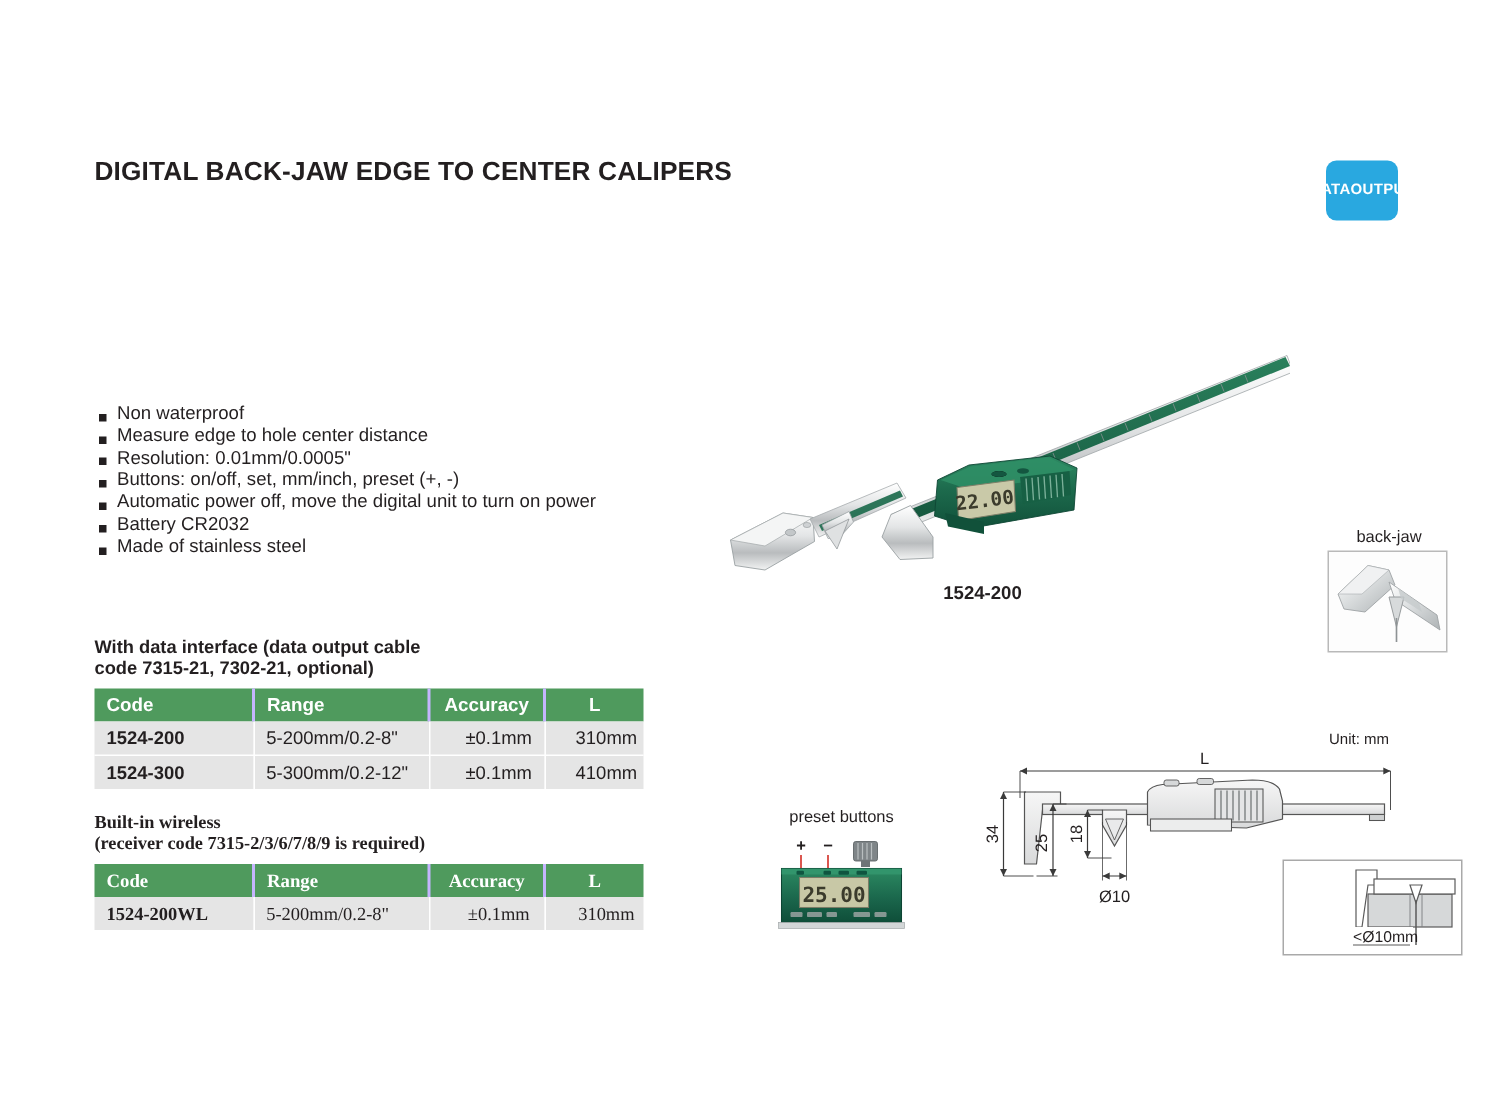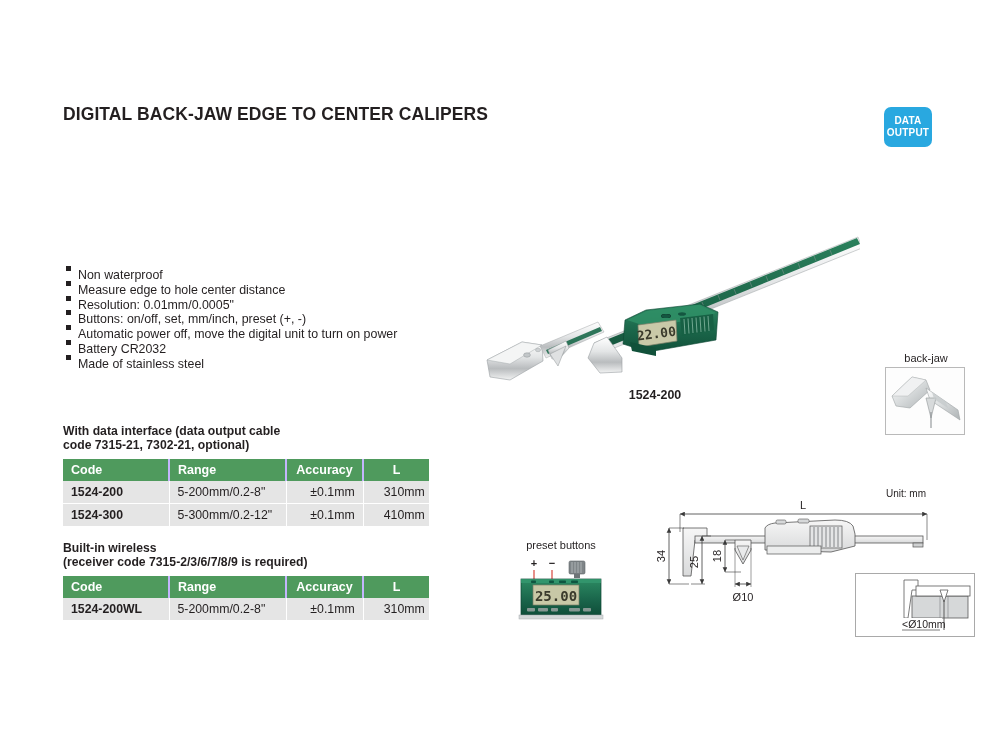--- a/index.html
+++ b/index.html
@@ -32,55 +32,54 @@
     left: 884px;
     top: 107px;
     width: 48px;
     height: 40px;
     background: #29a8e0;
     border-radius: 7px;
     color: #ffffff;
     font-size: 10px;
     font-weight: bold;
     display: flex;
-    flex-direction: column;
     align-items: center;
     justify-content: center;
     line-height: 12px;
     letter-spacing: 0.2px;
   }
 
   
   #features {
     position: absolute;
     left: 66px;
     top: 268px;
     width: 400px;
   }
   .feat-row {
     display: flex;
-    align-items: flex-start;
+    align-items: flex-end;
     font-size: 12.4px;
     line-height: 14.8px;
     white-space: nowrap;
   }
   .feat-bullet {
     width: 5px;
     height: 5px;
     background: #231f20;
     margin-right: 7px;
     flex: none;
     position: relative;
     top: -2px;
   }
 
   
   .tbl-block { position: absolute; left: 63px; width: 373px; }
   #table-block-1 { top: 424px; }
-  #table-block-2 { top: 541px; }
+  #table-block-2 { top: 541px; font-family: Liberation Serif, serif; }
   .tbl-caption {
     font-size: 12.2px;
     font-weight: bold;
     line-height: 14px;
     margin-bottom: 7px;
     color: #231f20;
   }
   table.spec {
     border-collapse: collapse;
     width: 366px;

